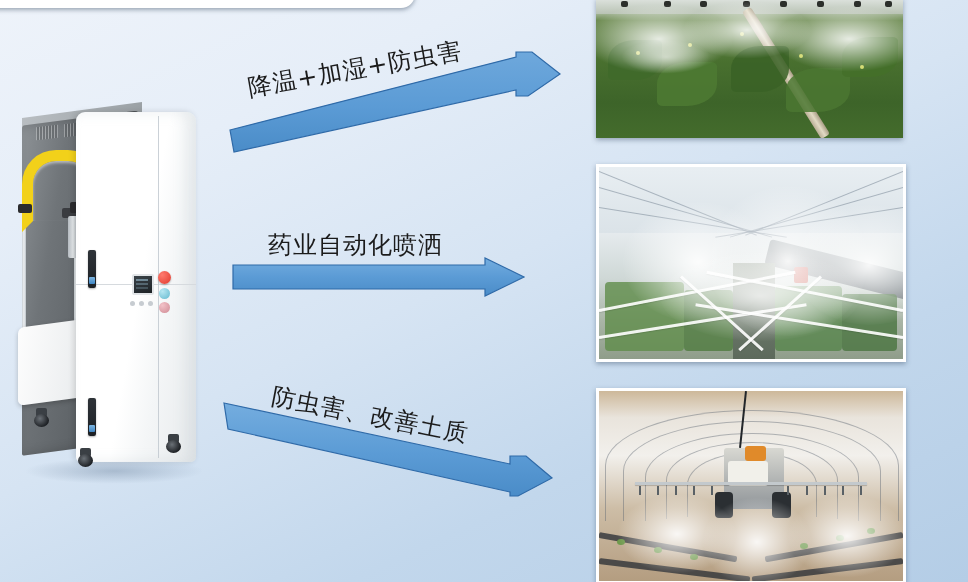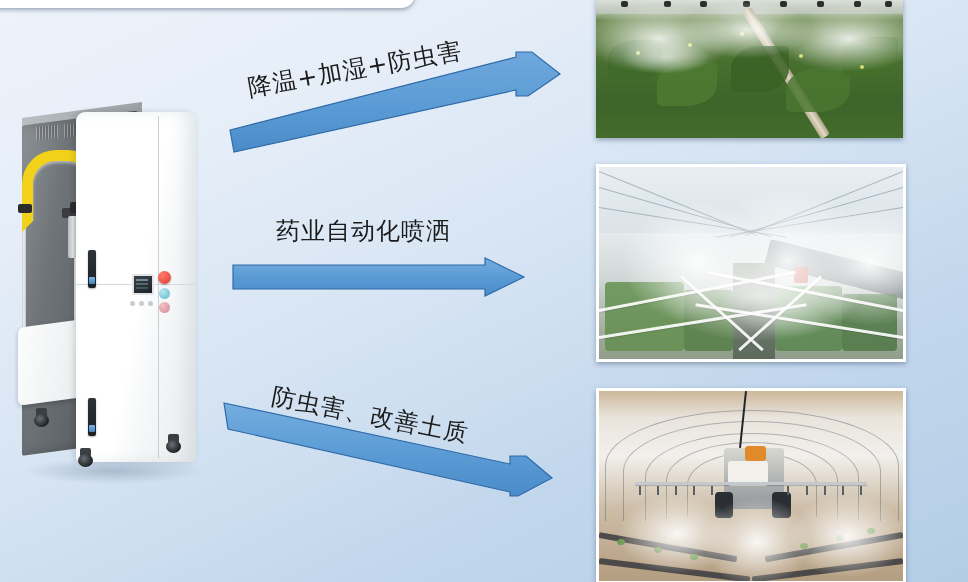--- a/index.html
+++ b/index.html
@@ -156,21 +156,21 @@
   
   .arrow{position:absolute;}
   .arrow svg{display:block;overflow:visible;}
 
   .arrow-label{
     position:absolute;white-space:nowrap;
     font-family:"DejaVu Sans","Liberation Sans",sans-serif;
     font-size:24px;color:#1b1b1b;letter-spacing:1px;
   }
   .lbl1{left:248px;top:72px;transform:rotate(-10deg);transform-origin:left center;}
-  .lbl2{left:268px;top:215px;margin-left:8px;}
+  .lbl2{left:268px;top:229px;}
   .lbl3{left:272px;top:380px;transform:rotate(11deg);transform-origin:left center;}
 
   
   .photo{
     position:absolute;background:#cfd8e2;
     box-shadow:0 2px 5px rgba(60,80,105,.45);
     overflow:hidden;
   }
   .p1{left:596px;top:-2px;width:307px;height:140px;}
   .p2{left:596px;top:164px;width:304px;height:192px;border:3px solid #ffffff;}

